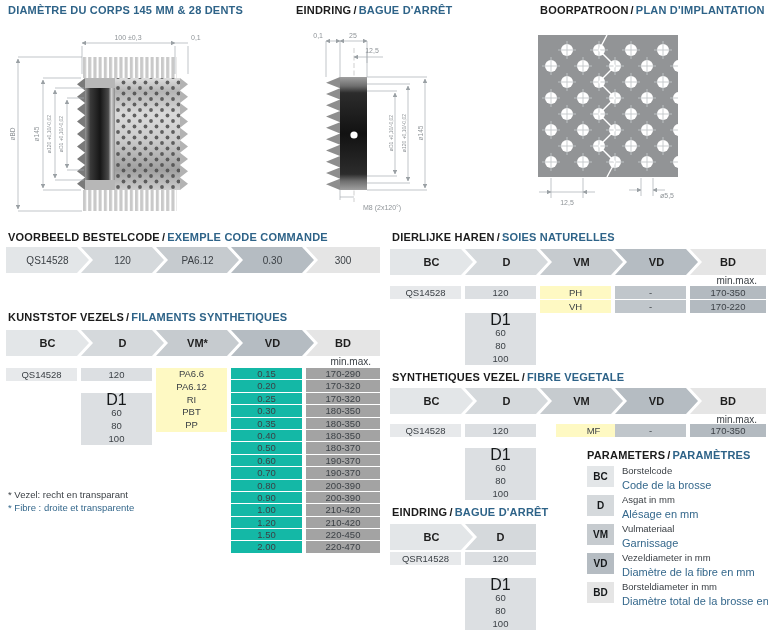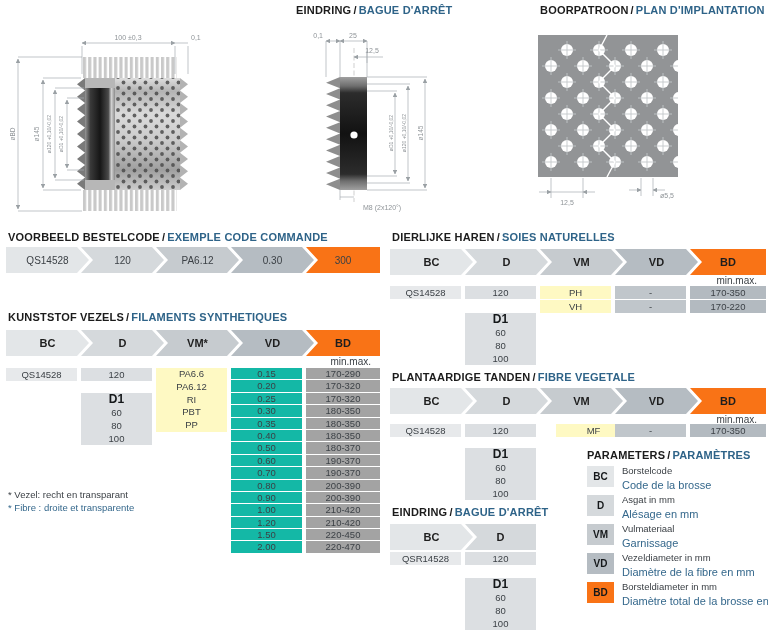--- a/index.html
+++ b/index.html
@@ -13,42 +13,43 @@
   .hcell{position:absolute;height:26px;display:flex;align-items:center;justify-content:center;
          font-weight:bold;font-size:11px;color:#1e1e1e}
   .arrow-first{clip-path:polygon(0 0,calc(100% - 12px) 0,100% 50%,calc(100% - 12px) 100%,0 100%)}
   .arrow-mid{clip-path:polygon(0 0,calc(100% - 12px) 0,100% 50%,calc(100% - 12px) 100%,0 100%,12px 50%)}
   .arrow-last{clip-path:polygon(0 0,100% 0,100% 100%,0 100%,12px 50%)}
   .ocell{position:absolute;height:26px;display:flex;align-items:center;justify-content:center;
          font-size:10px;color:#3c4146}
   .dcell{position:absolute;height:13px;line-height:13px;text-align:center;font-size:9.5px;color:#3c4146}
   .blk{position:absolute;text-align:center;font-size:9.5px;color:#3c4146}
   .blk div{height:13px;line-height:13px}
-  .blk .bold{font-weight:bold;color:#15181a;font-size:12px}
+  .blk .bold{font-weight:normal;color:#15181a;font-size:16px}
   .vmblk div{height:12.8px;line-height:12.8px}
   .rowscol{position:absolute;display:flex;flex-direction:column;gap:1px}
   .rowscol div{height:11.4px;line-height:11.6px;text-align:center;font-size:9.5px;color:#3c4146}
   .rowsvd div{background:#14b8a6}
   .rowsbd div{background:#a3a3a3}
   .minmax{position:absolute;display:flex;justify-content:flex-end;padding:0 9px;box-sizing:border-box;
           font-size:10px;color:#3c4146;height:28px;line-height:11px}
   .fnote{position:absolute;font-size:9.5px;color:#3d4247;white-space:nowrap}
   .fnote-fr{color:#35688c}
   .badge{position:absolute;width:27px;height:21px;display:flex;align-items:center;justify-content:center;
          font-weight:bold;font-size:10px;color:#15181a}
   .lg-nl{position:absolute;font-size:9.5px;color:#3c4146;white-space:nowrap}
   .lg-fr{position:absolute;font-size:11px;color:#35688c;white-space:nowrap}
-  .c0{background:#e3e6e8}.c1{background:#d5d9dc}.c2{background:#c6cbcf}.c3{background:#b5bcc2}.c4{background:#f97316}
+  .c0{background:#e3e6e8}.c1{background:#d5d9dc}.c2{background:#c6cbcf}.c3{background:#b5bcc2}.c4{background:#e5e5e5}
   .d0{background:#e7e9eb}.d1c{background:#dcdfe2}.d2{background:#fef9c3}.d3{background:#c0c6cb}.d4{background:#b3bac0}
   svg text{font-family:"Liberation Sans",sans-serif;fill:#8f9498}
 </style>
 </head>
 <body>
 
 <div class="t" style="left:8px;top:4px">
+  <span class="fr2">DIAMÈTRE DU CORPS 145 MM &amp; 28 DENTS</span>
 </div>
 <div class="t" style="left:296px;top:4px">
   <span>EINDRING</span><span class="sep">/</span><span class="fr">BAGUE D'ARRÊT</span>
 </div>
 <div class="t" style="left:540px;top:4px">
   <span>BOORPATROON</span><span class="sep">/</span><span class="fr">PLAN D'IMPLANTATION</span>
 </div>
 
 <svg class="abs" style="left:5px;top:30px" width="250" height="196" viewBox="0 0 250 196">
   <defs>
@@ -330,21 +331,21 @@
 <div class="dcell d3" style="left:615px;top:300px;width:71px">-</div>
 <div class="dcell d4" style="left:690px;top:300px;width:76px">170-220</div>
 <div class="blk d1c" style="left:465px;top:313px;width:71px">
   <div class="bold">D1</div>
   <div>60</div>
   <div>80</div>
   <div>100</div>
 </div>
 
 <div class="t" style="left:392px;top:371px">
-  <span>PLANTAARDIGE TANDEN</span><span class="sep">/</span><span class="fr">FIBRE VEGETALE</span>
+  <span>SYNTHETIQUES VEZEL</span><span class="sep">/</span><span class="fr">FIBRE VEGETALE</span>
 </div>
 <div class="hcell arrow-first c0" style="left:390px;top:388px;width:83px">BC</div>
 <div class="hcell arrow-mid c1" style="left:465px;top:388px;width:83px">D</div>
 <div class="hcell arrow-mid c2" style="left:540px;top:388px;width:83px">VM</div>
 <div class="hcell arrow-mid c3" style="left:615px;top:388px;width:83px">VD</div>
 <div class="hcell arrow-last c4" style="left:690px;top:388px;width:76px">BD</div>
 <div class="minmax" style="left:690px;top:414px;width:76px">
   <span>min.</span>
   <span>max.</span>
 </div>

